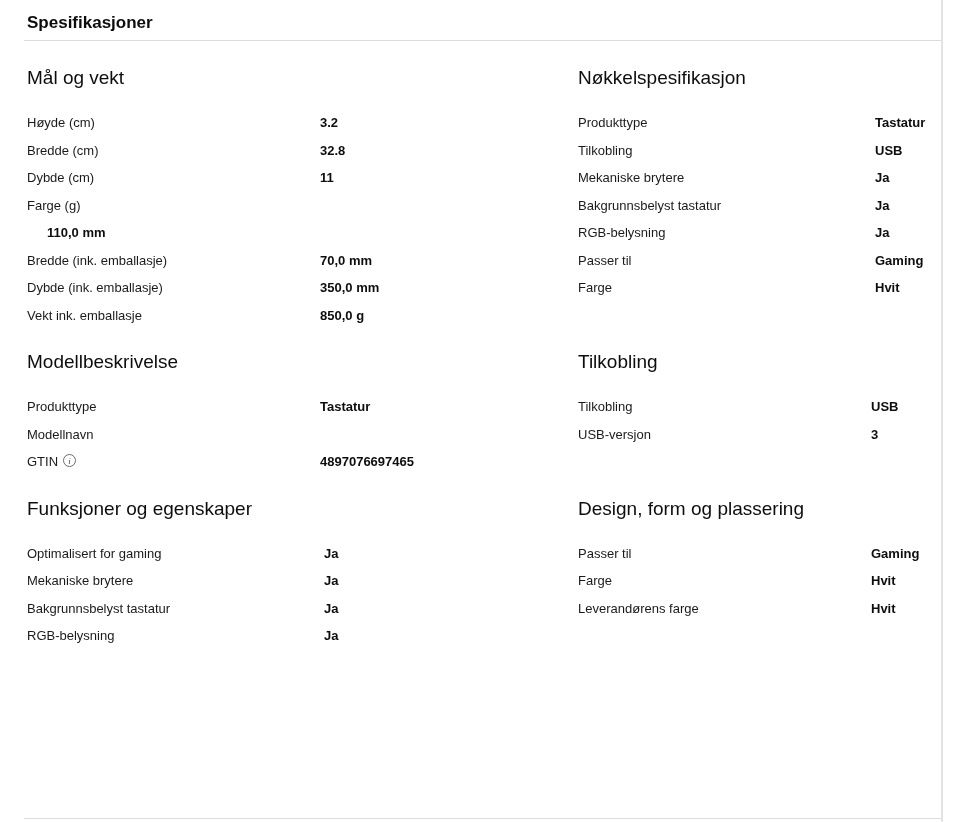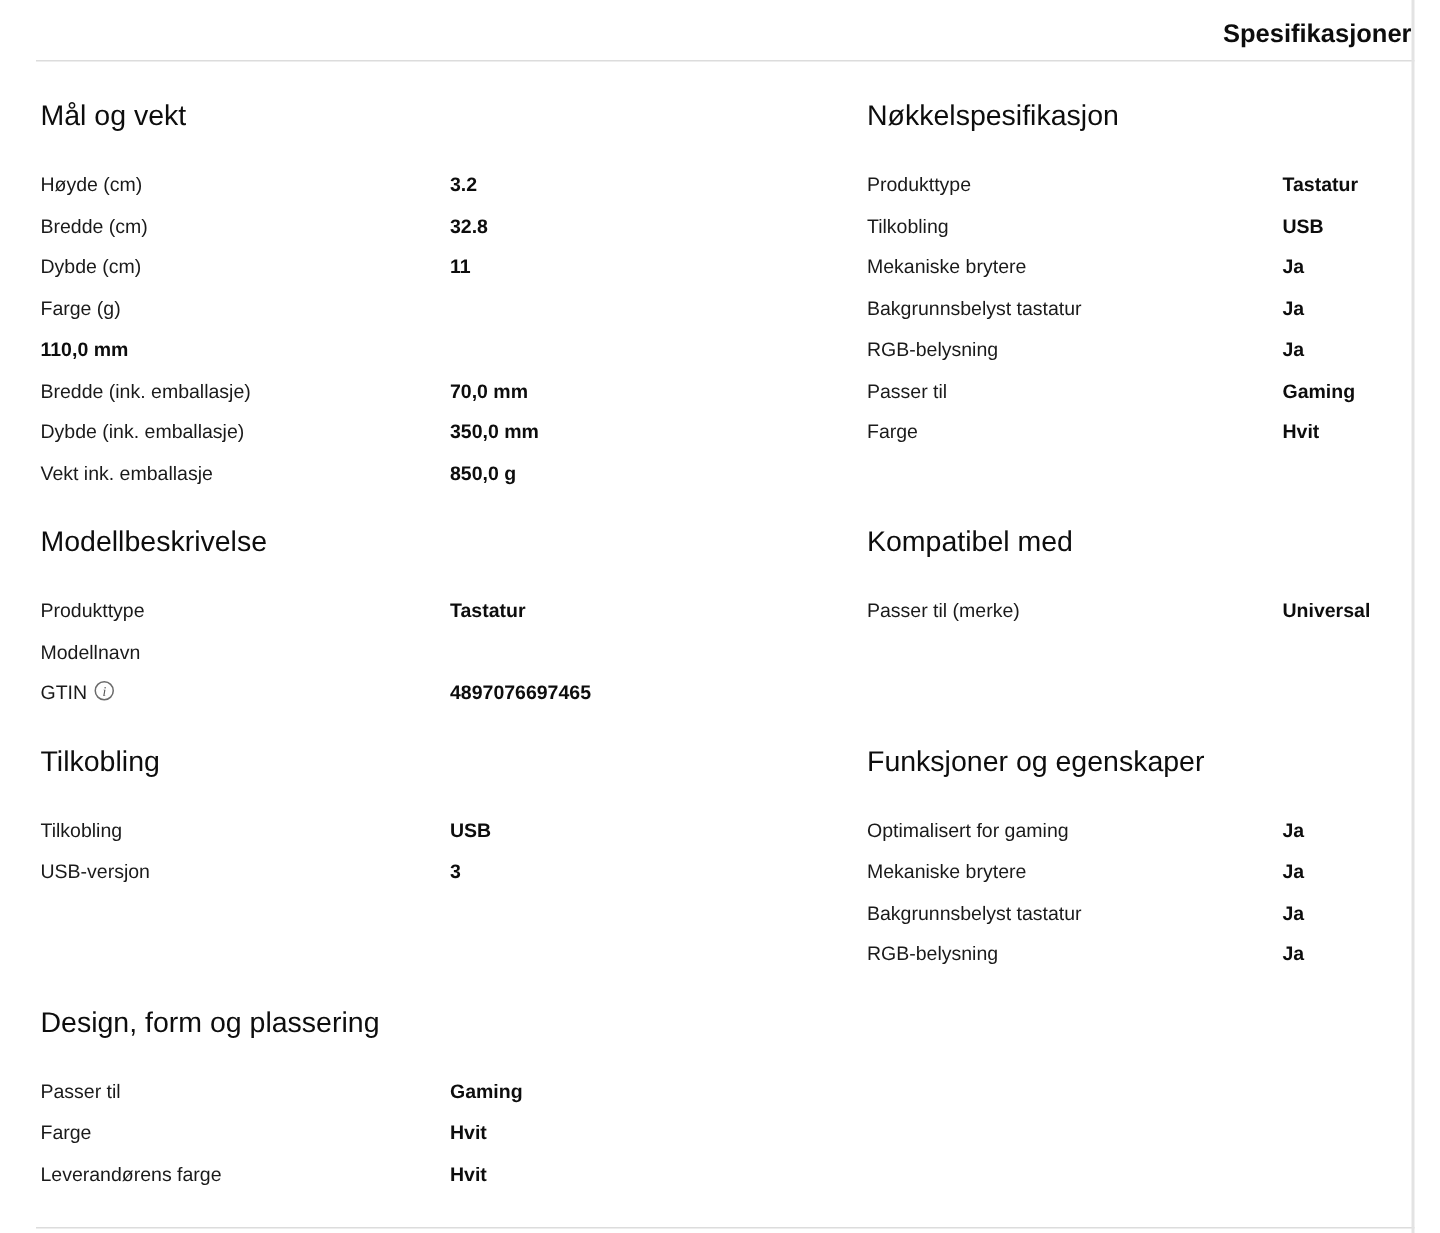--- a/index.html
+++ b/index.html
@@ -13,21 +13,20 @@
     overflow: hidden;
     position: relative;
   }
   .page { padding: 10px 19px 0 27px; }
   .page-title {
     font-size: 17px;
     font-weight: 700;
     margin: 2px 0 0 0;
     line-height: 22px;
     color: #0d0d0d;
-    text-align: right;
   }
   .hdivider {
     position: absolute;
     left: 24px;
     right: 17px;
     height: 1px;
     background: #dcdcdc;
   }
   .hdivider.top { top: 40px; }
   .hdivider.bottom { top: 818px; }
@@ -54,21 +53,21 @@
   }
   .spec-row {
     display: grid;
     height: 27.5px;
     align-items: center;
     font-size: 13px;
   }
   .col.left .spec-row  { grid-template-columns: 273px 1fr; }
   .col.right .spec-row { grid-template-columns: 277px 1fr; }
   .spec-label { color: #1a1a1a; white-space: nowrap; }
-  .spec-value { font-weight: 700; color: #0d0d0d; white-space: nowrap; }
+  .spec-value { font-weight: 700; color: #0d0d0d; white-space: nowrap; margin-left: 20px; }
   .info-icon {
     display: inline-block;
     width: 13px;
     height: 13px;
     border: 1px solid #6b6b6b;
     border-radius: 50%;
     font-size: 9px;
     line-height: 12px;
     text-align: center;
     margin-left: 5px;
@@ -156,27 +155,20 @@
           <span class="spec-value">Tastatur</span>
         </div>
         <div class="spec-row">
           <span class="spec-label">Modellnavn</span>
         </div>
         <div class="spec-row">
           <span class="spec-label">GTIN<span class="info-icon">i</span></span>
           <span class="spec-value">4897076697465</span>
         </div>
       </div>
-      <div class="col right">
-        <h3 class="section-heading">Kompatibel med</h3>
-        <div class="spec-row">
-          <span class="spec-label">Passer til (merke)</span>
-          <span class="spec-value">Universal</span>
-        </div>
-      </div>
       <div class="col left">
         <h3 class="section-heading">Tilkobling</h3>
         <div class="spec-row">
           <span class="spec-label">Tilkobling</span>
           <span class="spec-value">USB</span>
         </div>
         <div class="spec-row">
           <span class="spec-label">USB-versjon</span>
           <span class="spec-value">3</span>
         </div>

